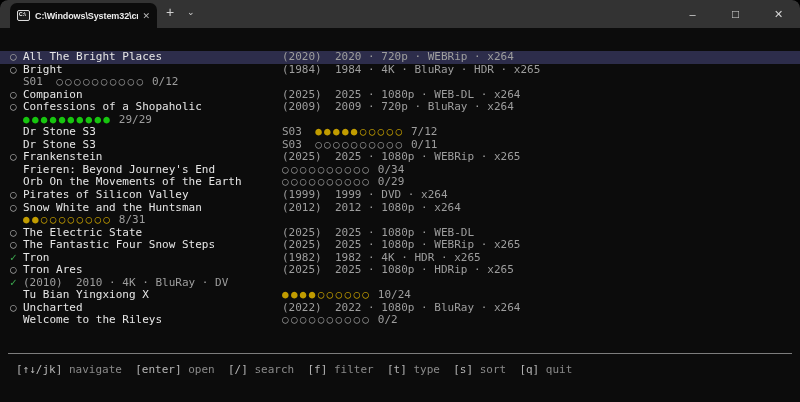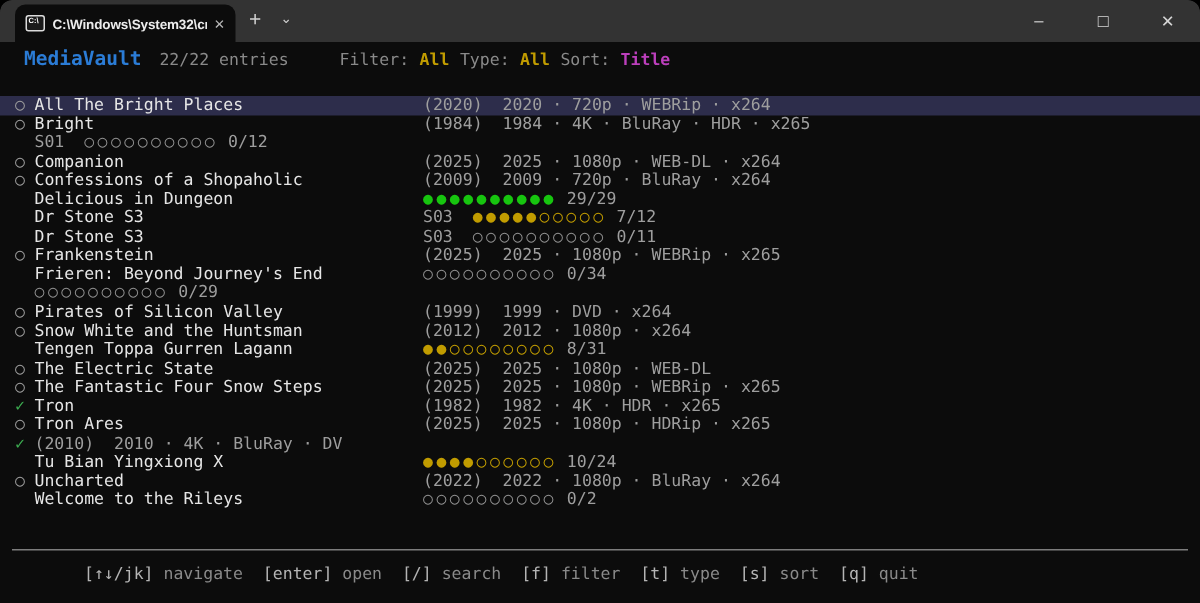--- a/index.html
+++ b/index.html
@@ -38,21 +38,21 @@
   
   .list{margin-top:18px;}
   .row{display:flex;height:12.55px;line-height:12.6px;white-space:pre;padding-left:10px;}
   .row .icon{width:13px;flex:none;}
   .row .title{width:259px;flex:none;color:#e6e6e6;font-weight:normal;overflow:hidden;}
   .row .meta{color:#9e9e9e;}
   .row.selected{background:#2d2d4b;}
   .dots{letter-spacing:2.3px;}
   
   .sep{border-top:1px solid #7d7d7d;margin:26px 8px 0 8px;height:0;}
-  .hints{padding-left:16px;margin-top:9px;white-space:pre;color:#8a8a8a;line-height:13px;margin-left:40px;}
+  .hints{padding-left:16px;margin-top:9px;white-space:pre;color:#8a8a8a;line-height:13px;}
   .hints .key{color:#b5b5b5;}
 </style>
 </head>
 <body>
 
 <div class="window">
   <div class="titlebar">
     <div class="tab">
       <span class="cmdicon">
           <span class="cmdtxt">C:\</span>
@@ -63,41 +63,36 @@
     <span class="plus">+</span>
     <span class="chev">⌄</span>
     <div class="wincontrols">
       <span class="winbtn">–</span>
       <span class="winbtn maxi">□</span>
       <span class="winbtn">✕</span>
     </div>
   </div>
 
   <div class="terminal">
-    <div class="app-header">
-      <span class="appname">MediaVault</span>
-      <span class="entries">22/22 entries</span>
-      <span class="filters"><span class="first">Filter:</span><span class="fval fgap">All</span><span class="glabel">Type:</span><span class="fval fgap">All</span><span class="glabel">Sort:</span><span class="sval fgap">Title</span></span>
-    </div>
 
     <div class="list">
         <div class="row selected"><span class="icon" style="color: rgb(158, 158, 158);">○</span><span class="title">All The Bright Places</span><span class="meta">(2020)  2020 · 720p · WEBRip · x264</span></div>
         <div class="row"><span class="icon" style="color: rgb(158, 158, 158);">○</span><span class="title">Bright</span><span class="meta">(1984)  1984 · 4K · BluRay · HDR · x265</span></div>
         <div class="row"><span class="icon"></span><span class="meta"><span>S01  </span><span class="dots" style="color: rgb(143, 143, 143);">○○○○○○○○○○</span><span> 0/12</span></span></div>
         <div class="row"><span class="icon" style="color: rgb(158, 158, 158);">○</span><span class="title">Companion</span><span class="meta">(2025)  2025 · 1080p · WEB-DL · x264</span></div>
         <div class="row"><span class="icon" style="color: rgb(158, 158, 158);">○</span><span class="title">Confessions of a Shopaholic</span><span class="meta">(2009)  2009 · 720p · BluRay · x264</span></div>
-        <div class="row"><span class="icon"></span><span class="title">Delicious in Dungeon</span><span class="meta"><span class="dots" style="color: rgb(23, 197, 15);">●●●●●●●●●●</span><span> 29/29</span></span></div>
+        <div class="row"><span class="icon"></span><span class="meta"><span class="dots" style="color: rgb(23, 197, 15);">●●●●●●●●●●</span><span> 29/29</span></span></div>
         <div class="row"><span class="icon"></span><span class="title">Dr Stone S3</span><span class="meta"><span>S03  </span><span class="dots" style="color: rgb(193, 156, 0);">●●●●●○○○○○</span><span> 7/12</span></span></div>
         <div class="row"><span class="icon"></span><span class="title">Dr Stone S3</span><span class="meta"><span>S03  </span><span class="dots" style="color: rgb(143, 143, 143);">○○○○○○○○○○</span><span> 0/11</span></span></div>
         <div class="row"><span class="icon" style="color: rgb(158, 158, 158);">○</span><span class="title">Frankenstein</span><span class="meta">(2025)  2025 · 1080p · WEBRip · x265</span></div>
         <div class="row"><span class="icon"></span><span class="title">Frieren: Beyond Journey's End</span><span class="meta"><span class="dots" style="color: rgb(143, 143, 143);">○○○○○○○○○○</span><span> 0/34</span></span></div>
-        <div class="row"><span class="icon"></span><span class="meta"><span class="dots" style="color: rgb(143, 143, 143);">○○○○○○○○○○</span><span> 0/29</span></span></div>
+        <div class="row"><span class="icon"></span><span class="title">Orb On the Movements of the Earth</span><span class="meta"><span class="dots" style="color: rgb(143, 143, 143);">○○○○○○○○○○</span><span> 0/29</span></span></div>
         <div class="row"><span class="icon" style="color: rgb(158, 158, 158);">○</span><span class="title">Pirates of Silicon Valley</span><span class="meta">(1999)  1999 · DVD · x264</span></div>
         <div class="row"><span class="icon" style="color: rgb(158, 158, 158);">○</span><span class="title">Snow White and the Huntsman</span><span class="meta">(2012)  2012 · 1080p · x264</span></div>
-        <div class="row"><span class="icon"></span><span class="title">Tengen Toppa Gurren Lagann</span><span class="meta"><span class="dots" style="color: rgb(193, 156, 0);">●●○○○○○○○○</span><span> 8/31</span></span></div>
+        <div class="row"><span class="icon"></span><span class="meta"><span class="dots" style="color: rgb(193, 156, 0);">●●○○○○○○○○</span><span> 8/31</span></span></div>
         <div class="row"><span class="icon" style="color: rgb(158, 158, 158);">○</span><span class="title">The Electric State</span><span class="meta">(2025)  2025 · 1080p · WEB-DL</span></div>
         <div class="row"><span class="icon" style="color: rgb(158, 158, 158);">○</span><span class="title">The Fantastic Four Snow Steps</span><span class="meta">(2025)  2025 · 1080p · WEBRip · x265</span></div>
         <div class="row"><span class="icon" style="color: rgb(60, 171, 80);">✓</span><span class="title">Tron</span><span class="meta">(1982)  1982 · 4K · HDR · x265</span></div>
         <div class="row"><span class="icon" style="color: rgb(158, 158, 158);">○</span><span class="title">Tron Ares</span><span class="meta">(2025)  2025 · 1080p · HDRip · x265</span></div>
         <div class="row"><span class="icon" style="color: rgb(60, 171, 80);">✓</span><span class="meta">(2010)  2010 · 4K · BluRay · DV</span></div>
         <div class="row"><span class="icon"></span><span class="title">Tu Bian Yingxiong X</span><span class="meta"><span class="dots" style="color: rgb(193, 156, 0);">●●●●○○○○○○</span><span> 10/24</span></span></div>
         <div class="row"><span class="icon" style="color: rgb(158, 158, 158);">○</span><span class="title">Uncharted</span><span class="meta">(2022)  2022 · 1080p · BluRay · x264</span></div>
         <div class="row"><span class="icon"></span><span class="title">Welcome to the Rileys</span><span class="meta"><span class="dots" style="color: rgb(143, 143, 143);">○○○○○○○○○○</span><span> 0/2</span></span></div>
       </div>
 

